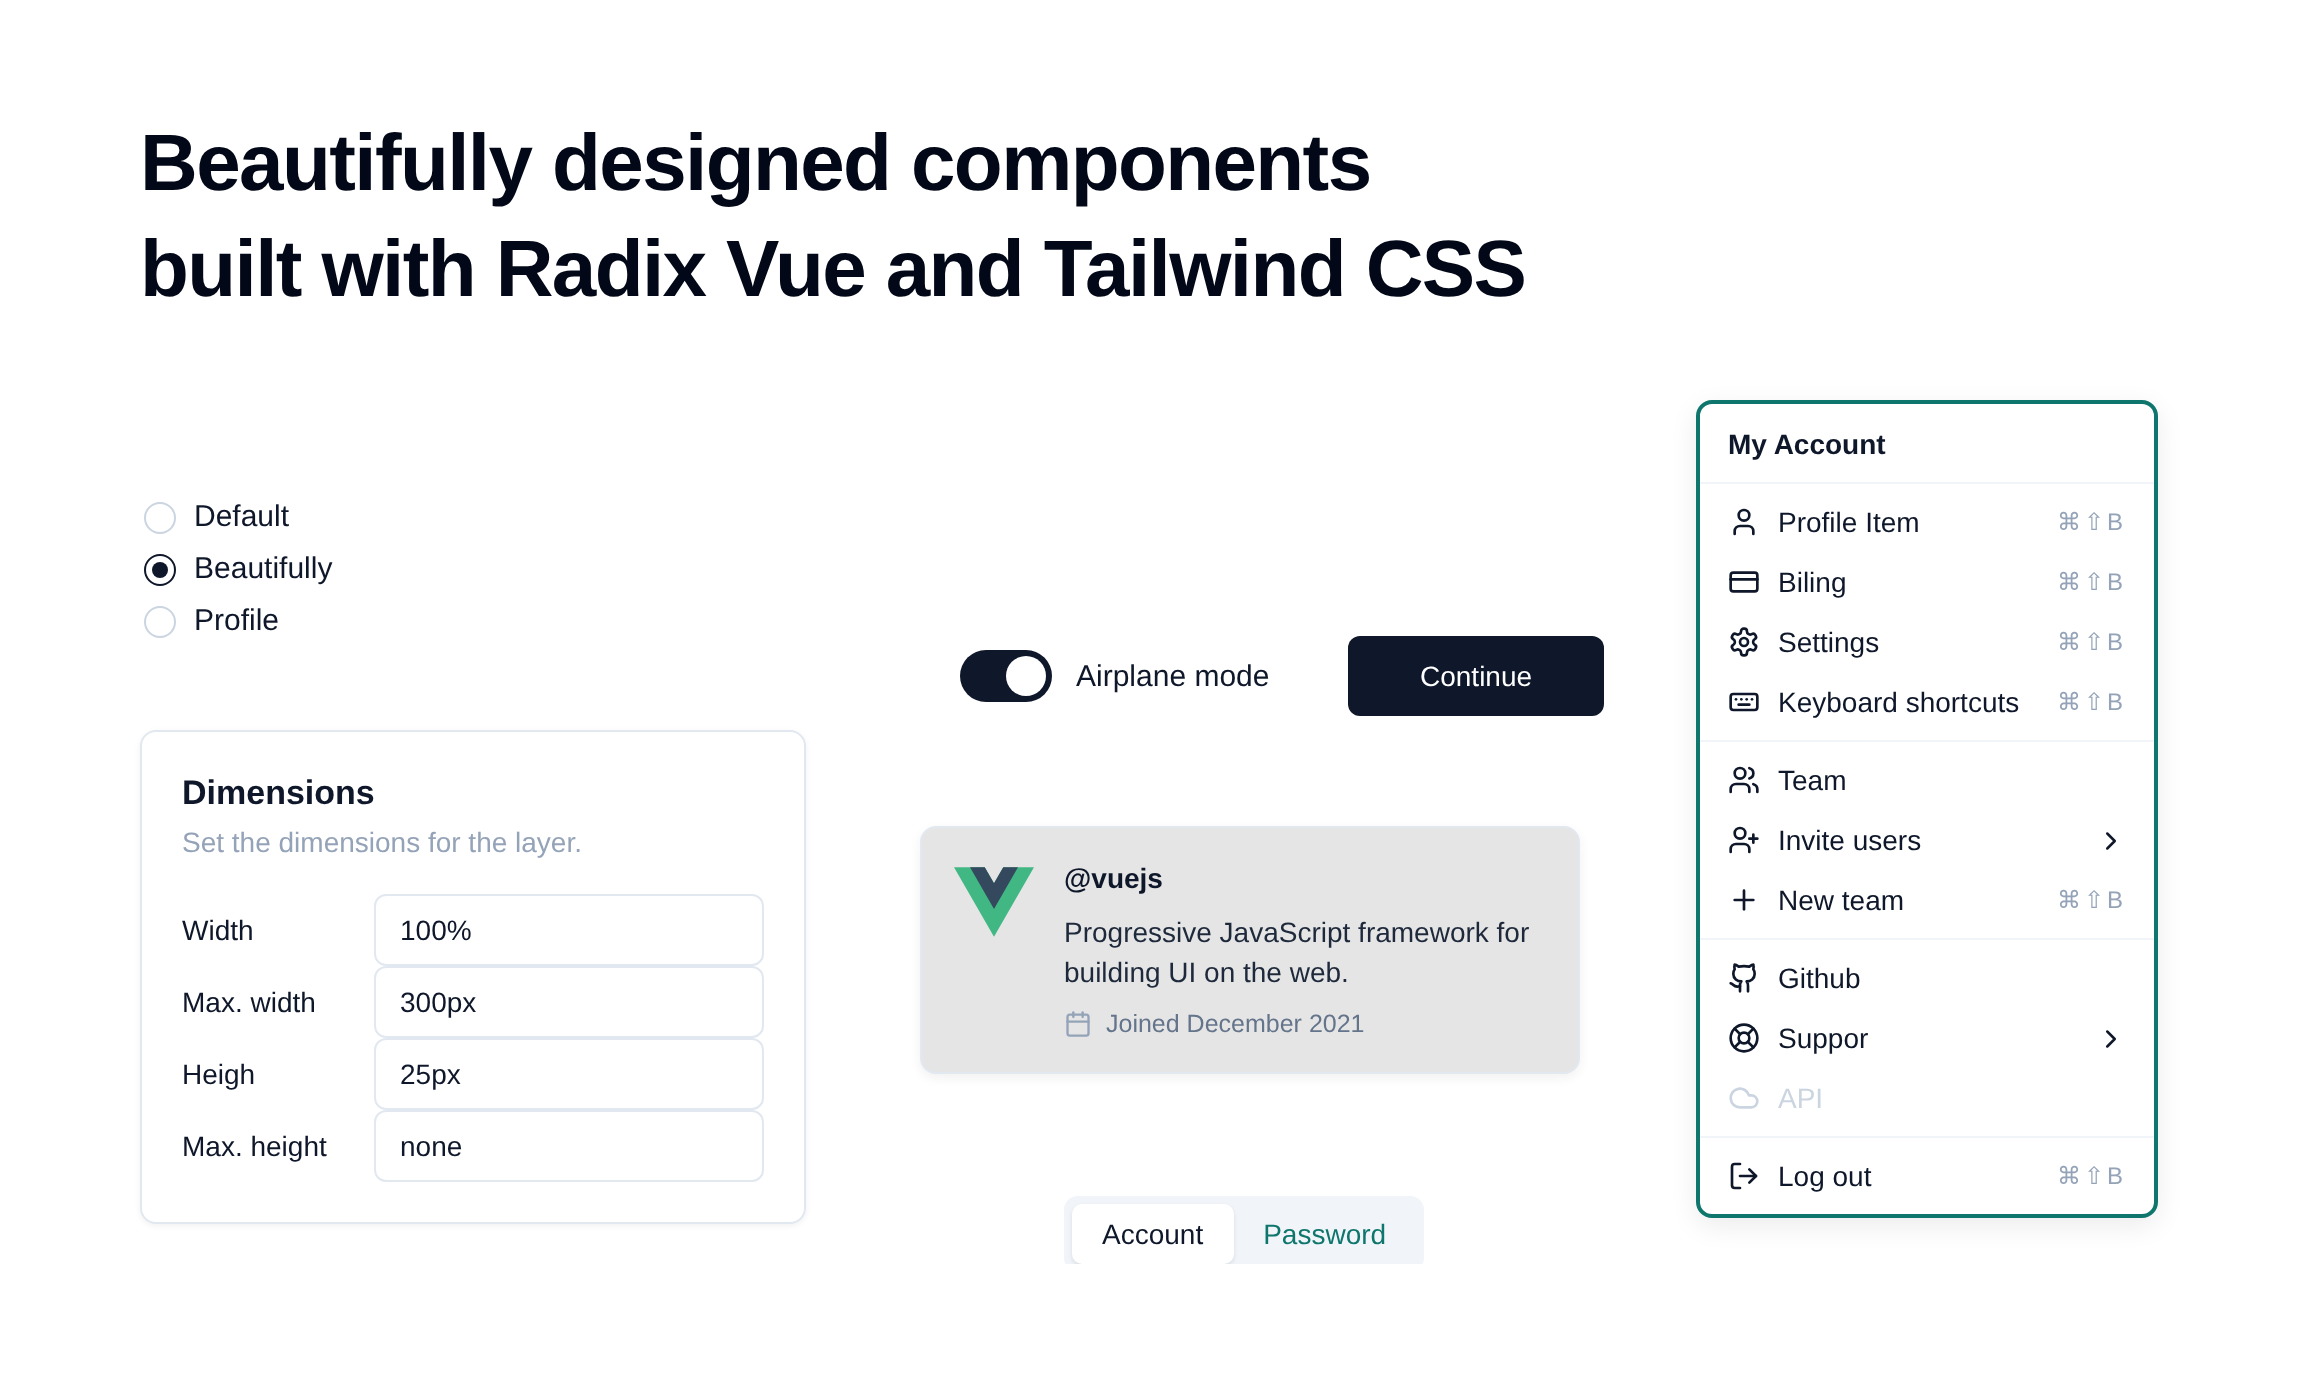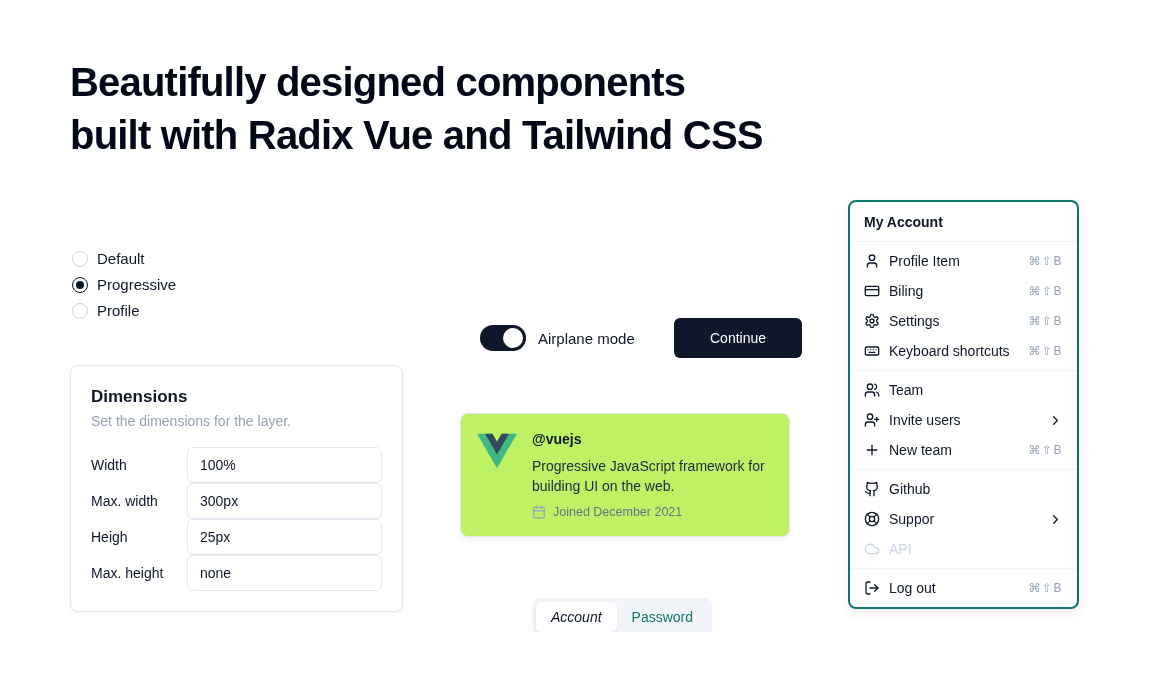--- a/index.html
+++ b/index.html
@@ -29,33 +29,33 @@
   
   .airplane { position:absolute; left:480px; top:325px; display:flex; align-items:center; gap:12px; }
   .switch { width:46px; height:26px; border-radius:13px; background:#0f172a; position:relative; cursor:pointer; }
   .switch-knob { position:absolute; top:3px; left:23px; width:20px; height:20px; border-radius:50%; background:#fff; }
   .switch-label { font-size:15px; font-weight:500; color:#0f172a; }
 
   
   .btn-continue { position:absolute; left:674px; top:318px; height:40px; padding:0 36px; background:#0f172a; color:#fff; border:none; border-radius:6px; font-size:14px; font-weight:500; font-family:inherit; cursor:pointer; display:flex; align-items:center; }
 
   
-  .vue-card { position:absolute; left:460px; top:413px; width:330px; background:#bef264; border:1px solid #e2e8f0; border-radius:8px; box-shadow:0 2px 6px rgba(0,0,0,.06); padding:17px 16px; display:flex; gap:15px; }
+  .vue-card { position:absolute; left:460px; top:413px; width:330px; background:#e5e5e5; border:1px solid #e2e8f0; border-radius:8px; box-shadow:0 2px 6px rgba(0,0,0,.06); padding:17px 16px; display:flex; gap:15px; }
   .vue-logo { width:40px; height:36px; flex:0 0 40px; margin-top:2px; }
   .vue-body { flex:1; }
   .vue-handle { font-size:14px; font-weight:700; color:#0f172a; }
   .vue-desc { font-size:14px; line-height:20px; color:#1e293b; margin-top:9px; }
   .vue-joined { display:flex; align-items:center; gap:7px; margin-top:9px; color:#94a3b8; }
   .vue-joined-text { font-size:12.5px; color:#64748b; }
   .cal-icon { width:14px; height:14px; color:#94a3b8; }
 
   
   .tabs { position:absolute; left:532px; top:598px; background:#f1f5f9; border-radius:7px; padding:4px; display:inline-flex; align-items:center; }
   .tab { padding:7px 15px; font-size:14px; font-weight:500; border-radius:5px; color:#0f766e; cursor:pointer; background:transparent; border:none; font-family:inherit; }
-  .tab.active { background:#fff; color:#0f172a; box-shadow:0 1px 2px rgba(0,0,0,.1);font-style:italic; }
+  .tab.active { background:#fff; color:#0f172a; box-shadow:0 1px 2px rgba(0,0,0,.1); }
 
   
   .menu { position:absolute; left:848px; top:200px; width:231px; background:#fff; border:2px solid #0f766e; border-radius:8px; box-shadow:0 4px 14px rgba(0,0,0,.08); overflow:hidden; }
   .menu-header { padding:12px 14px 11px 14px; font-size:14px; font-weight:700; color:#0f172a; }
   .menu-sep { height:1px; background:#f1f5f9; }
   .menu-group { padding:4px 0; }
   .menu-item { display:flex; align-items:center; gap:9px; padding:7px 14px; font-size:14px; color:#0f172a; cursor:pointer; }
   .mi-icon { width:16px; height:16px; flex:0 0 16px; display:flex; align-items:center; color:#0f172a; }
   .mi-icon svg { width:16px; height:16px; }
   .mi-label { flex:1; white-space:nowrap; overflow:hidden; }
@@ -74,21 +74,21 @@
     <span>built with Radix Vue and Tailwind CSS</span>
   </h1>
 
   <div class="radios">
     <div class="radio-row">
       <span class="radio-circle"></span>
       <span class="radio-label">Default</span>
     </div>
     <div class="radio-row">
       <span class="radio-circle selected"></span>
-      <span class="radio-label">Progressive</span>
+      <span class="radio-label">Beautifully</span>
     </div>
     <div class="radio-row">
       <span class="radio-circle"></span>
       <span class="radio-label">Profile</span>
     </div>
   </div>
 
   <div class="dim-card">
     <div class="dim-title">Dimensions</div>
     <div class="dim-subtitle">Set the dimensions for the layer.</div>

